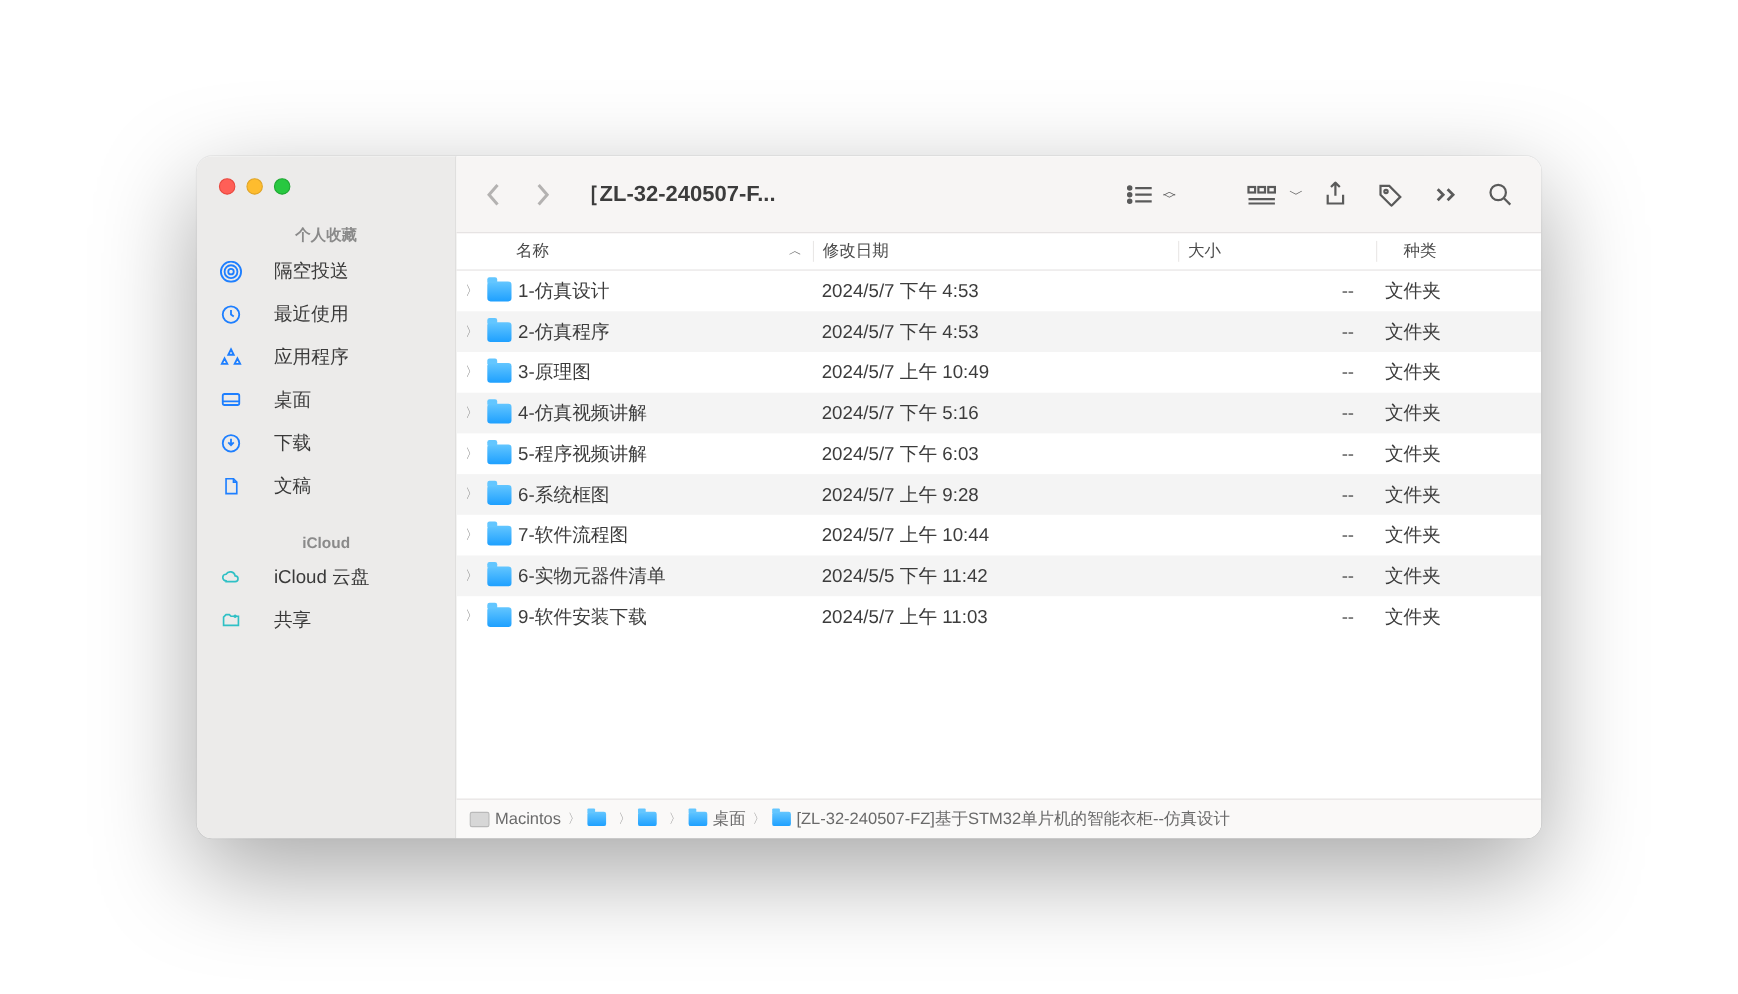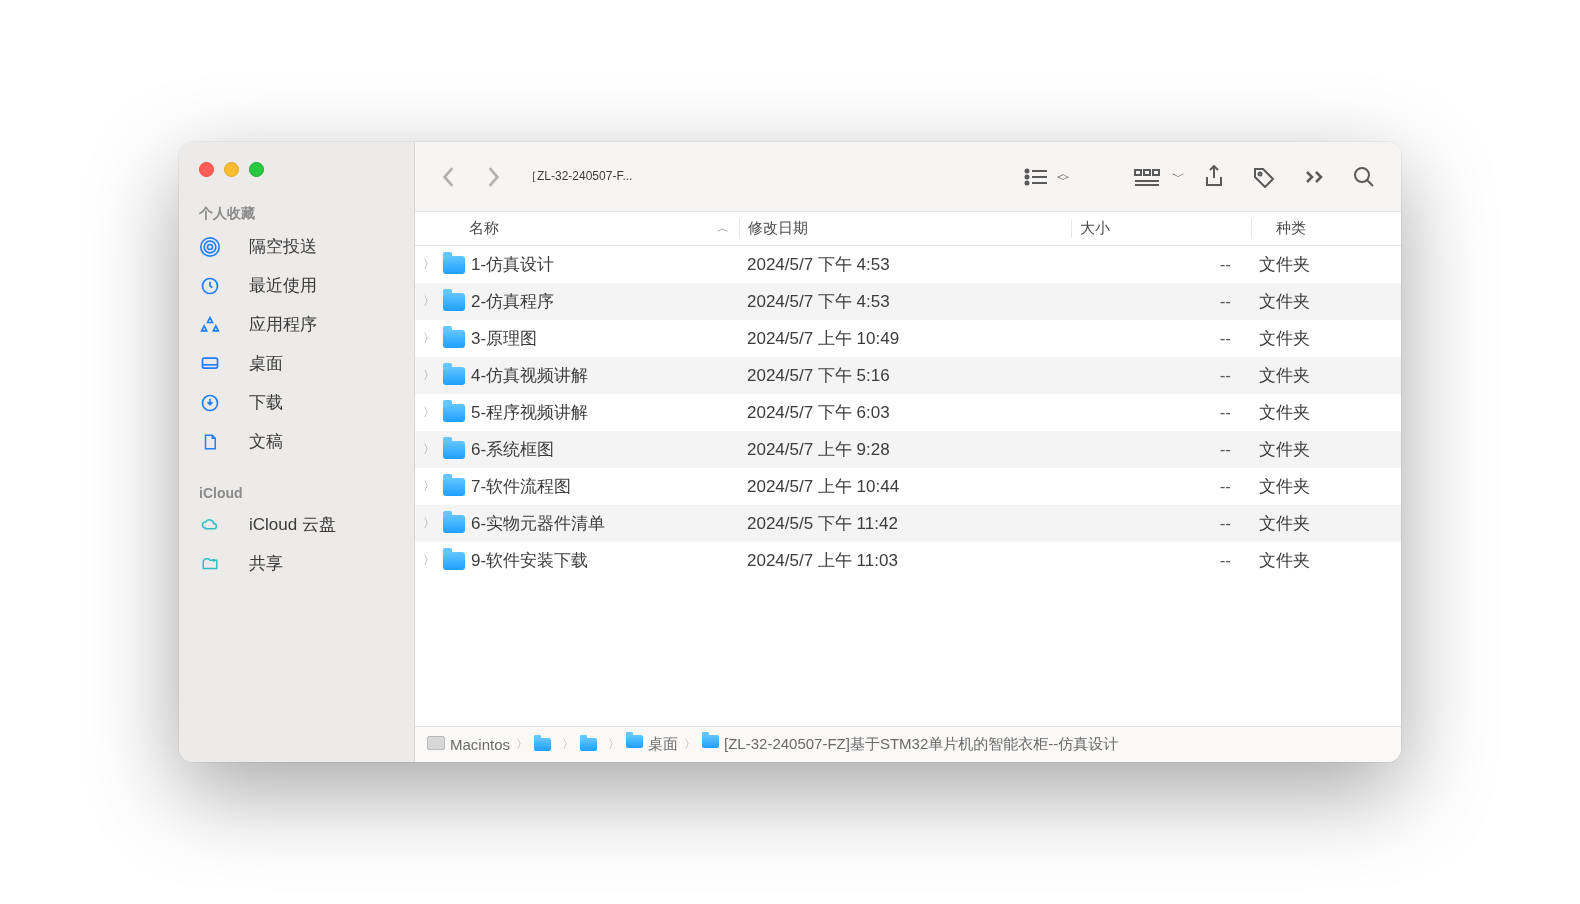--- a/index.html
+++ b/index.html
@@ -21,20 +21,21 @@
     display: flex;
     overflow: hidden;
   }
   .sidebar {
     width: 236px;
     background: #ecebea;
     border-right: 1px solid #d8d7d6;
     display: flex;
     flex-direction: column;
     padding-top: 20px;
+    text-align: center;
   }
   .traffic-lights {
     display: flex;
     gap: 10px;
     padding-left: 20px;
     padding-bottom: 22px;
   }
   .traffic-light {
     width: 15px; height: 15px; border-radius: 50%;
   }
@@ -76,22 +77,22 @@
     padding: 0 16px;
     gap: 8px;
   }
   .nav-btn {
     width: 36px; height: 36px;
     display:flex; align-items:center; justify-content:center;
     color: #b4b2b1;
     font-size: 22px;
   }
   .title {
-    font-size: 12px;
-    font-weight: 400;
+    font-size: 20px;
+    font-weight: 700;
     color: #3c3c3c;
     margin-left: 6px;
     margin-right: 14px;
     white-space: nowrap;
   }
   .tool-icon {
     width: 42px; height: 36px;
     display:flex; align-items:center; justify-content:center;
     color: #5a5a5a;
   }
@@ -148,21 +149,21 @@
     border-top: 1px solid #e4e2e1;
     background:#faf9f8;
     display:flex;
     align-items:center;
     padding: 0 12px;
     font-size: 15px;
     color:#6a6a6a;
     gap: 4px;
     white-space: nowrap;
   }
-  .path-seg { display:flex; gap:5px; }
+  .path-seg { display:flex; align-items:center; gap:5px; }
   .path-sep { color:#a0a0a0; padding: 0 2px; font-size:12px; }
   .mini-folder {
     width:17px; height:13px;
     background: linear-gradient(#63c6ff,#1ea0ff);
     border-radius:2px; position:relative;
   }
   .mini-folder::before{
     content:""; position:absolute; top:-3px; left:0;
     width:7px; height:4px; background:#63c6ff; border-radius:1px 1px 0 0;
   }

